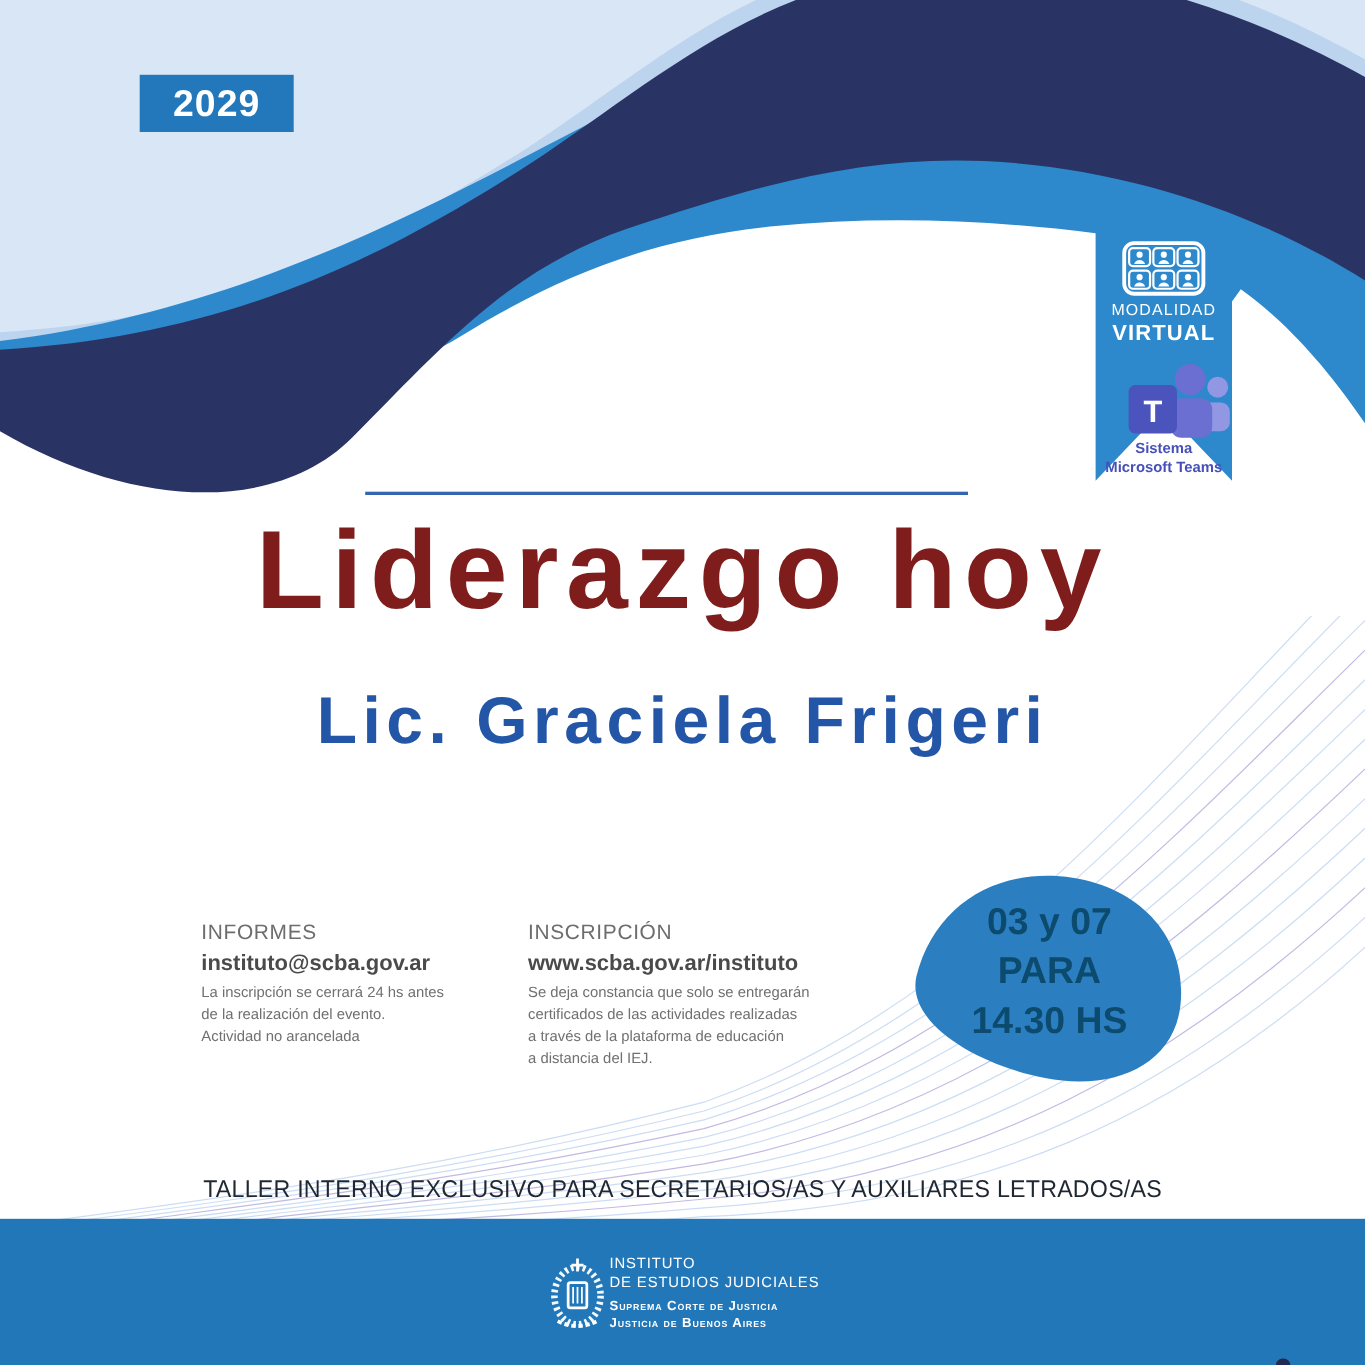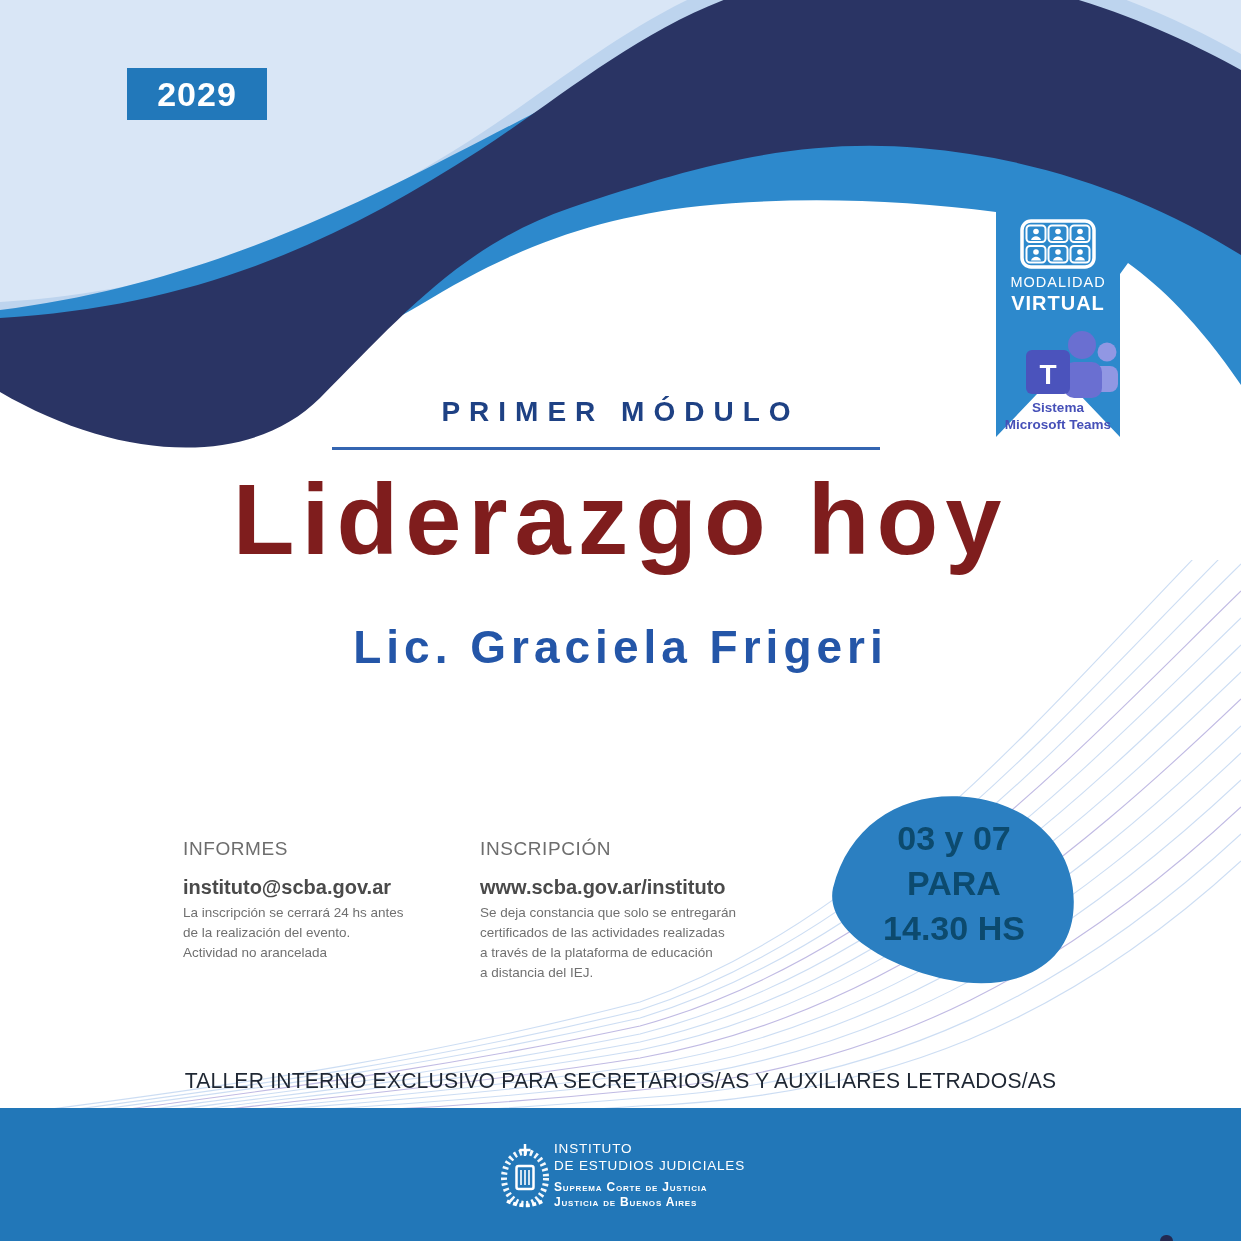--- a/index.html
+++ b/index.html
@@ -23,27 +23,27 @@
   
   #teams-caption{left:983px;top:399px;width:150px;text-align:center;color:#4650b8;
     font-size:13.5px;font-weight:bold;line-height:17px;}
   
   #module-kicker{left:0;top:396px;width:1241px;text-align:center;color:#1e4184;
     font-size:28px;font-weight:bold;letter-spacing:9px;}
   #kicker-underline{left:332px;top:447px;width:548px;height:3px;background:#3465b1;}
   #event-title{left:0;top:462px;width:1241px;text-align:center;color:#7f1d1d;
     font-size:101px;font-weight:bold;letter-spacing:7px;}
   #speaker-name{left:0;top:620px;width:1241px;text-align:center;color:#2456a8;
-    font-size:46px;font-weight:bold;letter-spacing:5px;}
+    font-size:60px;font-weight:bold;letter-spacing:5px;}
   
   .info-block{top:838px;color:#6f6f6f;}
   #informes-section{left:183px;}
   #inscripcion-section{left:480px;}
   .info-heading{font-size:19px;letter-spacing:.6px;color:#6d6d6d;}
-  .info-strong{font-size:20px;font-weight:bold;color:#4a4a4a;margin-top:16px;}
+  .info-strong{font-size:20px;font-weight:bold;color:#4a4a4a;margin-top:5px;}
   .info-lines{font-size:13.5px;line-height:20px;margin-top:4px;color:#707070;}
   
   #schedule-text{left:840px;top:816px;width:228px;text-align:center;color:#0c4a6e;
     font-size:34px;font-weight:bold;line-height:45px;}
   
   #audience-notice{left:0;top:1068px;width:1241px;text-align:center;color:#1f2733;
     font-size:22px;letter-spacing:.2px;transform:scaleX(.96);}
   
   #footer-bar{left:0;top:1108px;width:1241px;height:133px;background:#2277b8;
     display:flex;align-items:center;justify-content:center;color:#fff;}
@@ -113,21 +113,20 @@
     <rect x="1064" y="362" width="38" height="36" rx="10" fill="#6a6fd1"></rect>
     <rect x="1026" y="350" width="44" height="44" rx="6" fill="#4b53bc"></rect>
     <text x="1048" y="384" text-anchor="middle" fill="#ffffff" font-family="Liberation Sans, sans-serif" font-size="28" font-weight="bold">T</text>
   </svg>
 
   <div id="teams-caption" class="abs">
     <div>Sistema</div>
     <div>Microsoft Teams</div>
   </div>
 
-  <div id="module-kicker" class="abs">PRIMER MÓDULO</div>
   <div id="kicker-underline" class="abs"></div>
   <div id="event-title" class="abs">Liderazgo hoy</div>
   <div id="speaker-name" class="abs">Lic. Graciela Frigeri</div>
 
   <svg id="fan-lines" class="abs" style="left:0;top:560px;" width="1241" height="551" viewBox="0 560 1241 551">
       <path d="M 1241 510
              C 1070 680, 890 915, 640 1002
              C 430 1056, 260 1082, 36 1111" fill="none" stroke="#c6d9f2" stroke-width="1.1" opacity="0.9"></path>
       <path d="M 1241 537
              C 1070 706, 890 929, 640 1010

